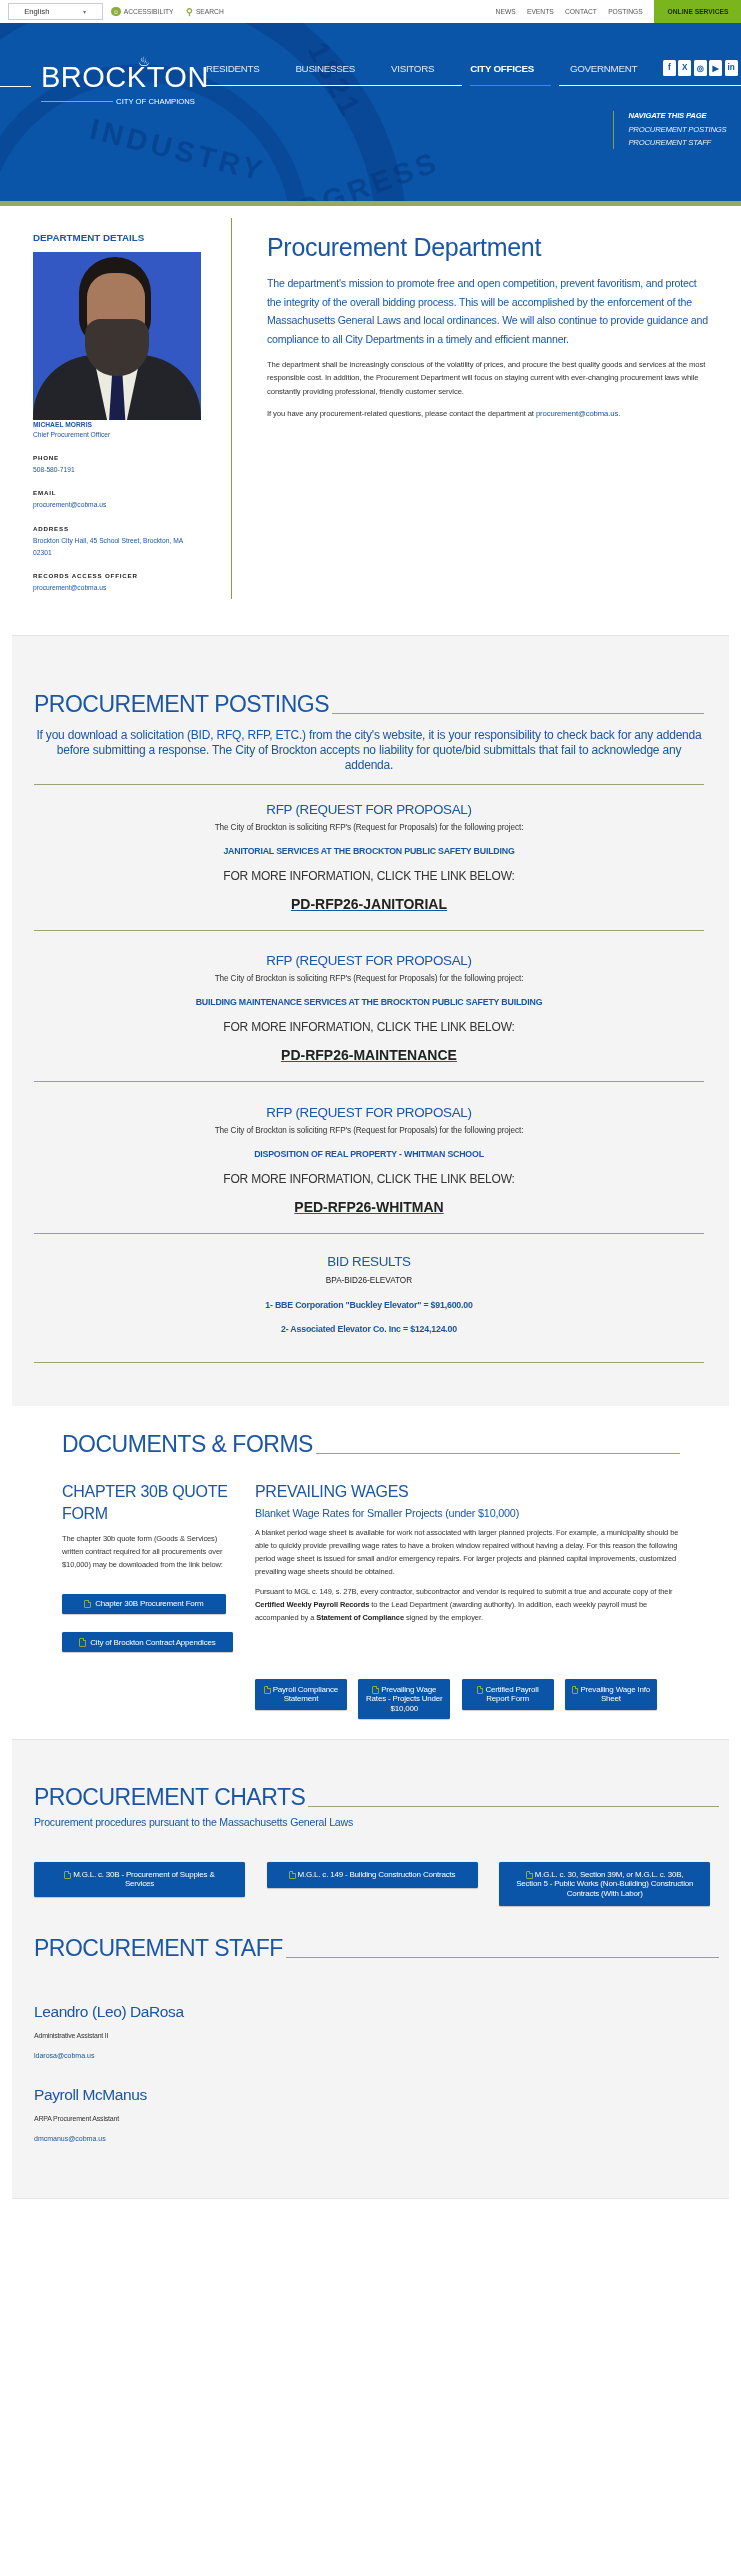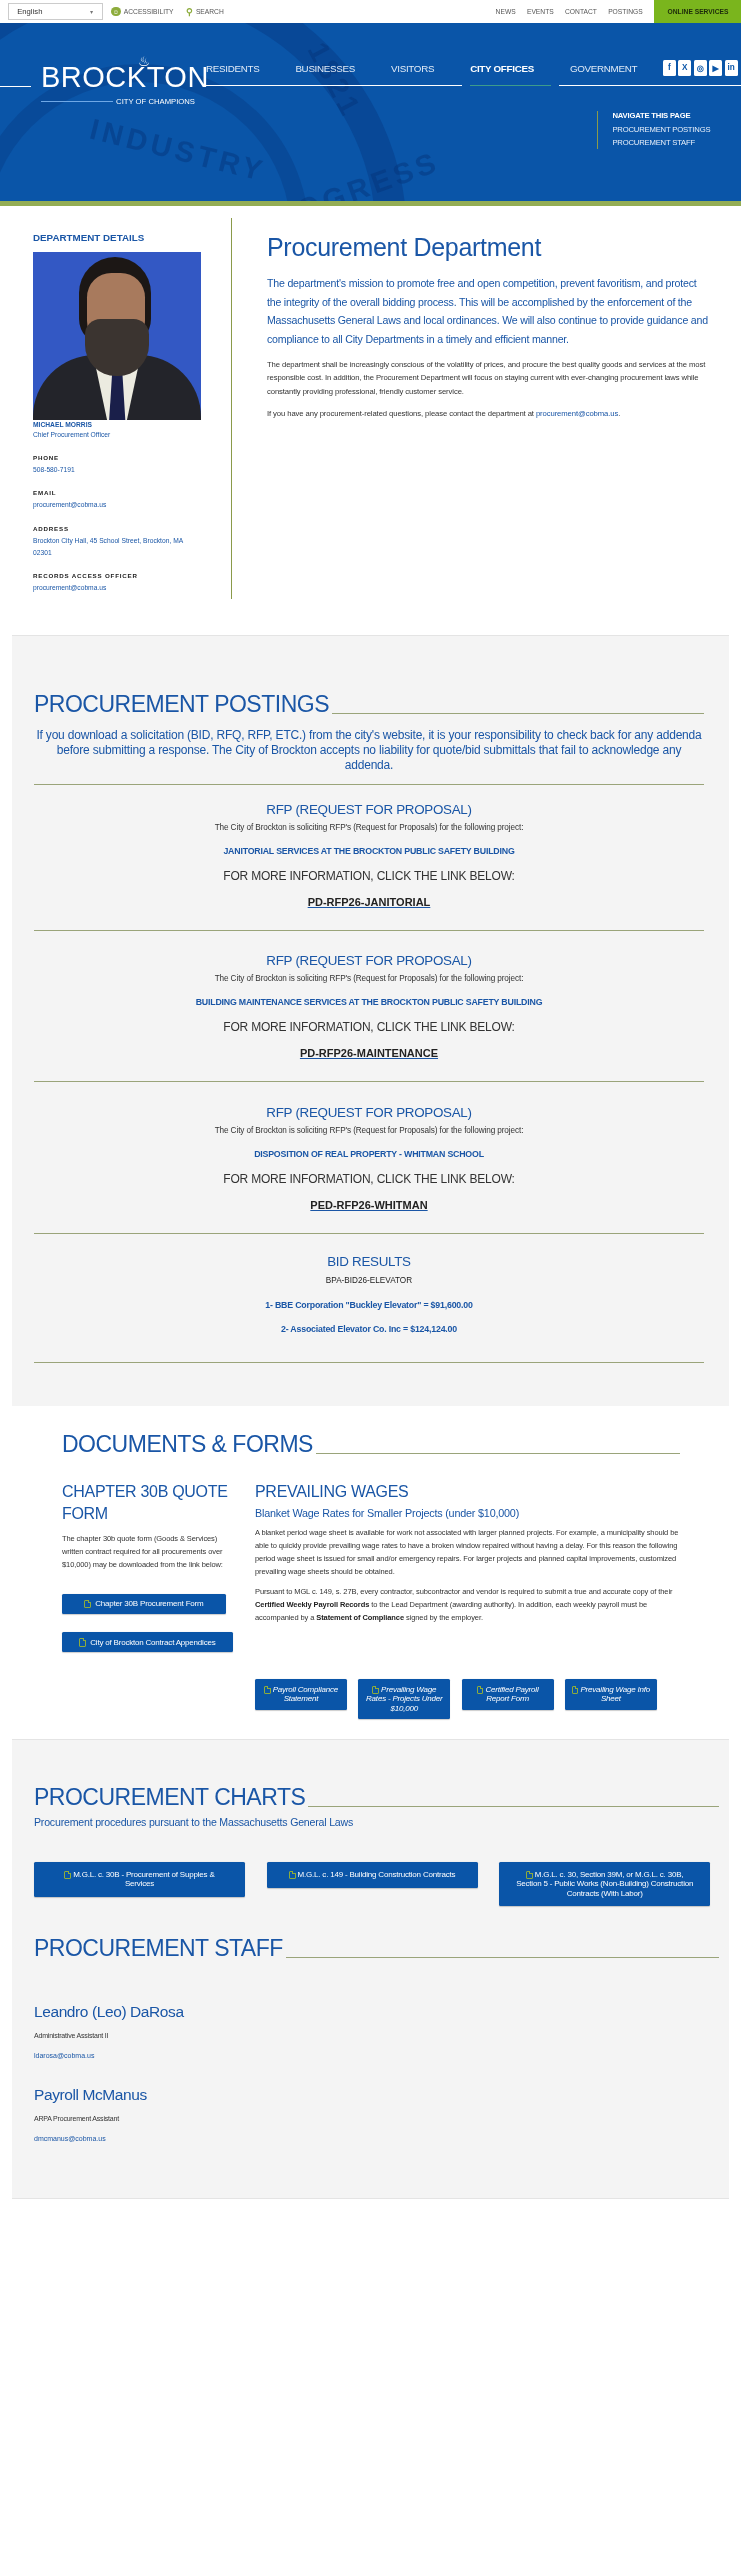--- a/index.html
+++ b/index.html
@@ -2,21 +2,21 @@
 <html style="font-size:8.2px"><head>
 <meta charset="utf-8">
 <style>
   * { box-sizing: border-box; margin: 0; padding: 0; }
   html, body { width: 742px; background: #ffffff; }
   body { font-family: "Liberation Sans", sans-serif; color: #333; height: 2783px; position: relative; }
   a { color: #1a56a6; }
 
   
   .util-bar { height: 23px; background: #fff; display: flex; align-items: center; position: relative; }
-  .lang-select { margin-left: 8.2px; width: 95px; height: 17.5px; border: 0.5px solid #ccc; display: flex; align-items: center; justify-content: space-between; padding: 0 8px; font-size: 7.7px; color: #333; background: #fff; }
+  .lang-select { margin-left: 8.2px; width: 95px; height: 17.5px; border: 0.5px solid #ccc; display: flex; align-items: center; justify-content: space-between; padding: 0 15px; font-size: 7.7px; color: #333; background: #fff; }
   .lang-select .caret { font-size: 5.2px; color: #777; }
   .util-link { display: flex; align-items: center; gap: 3.1px; font-size: 6.7px; color: #555; margin-left: 7.2px; text-transform: uppercase; }
   .util-link .ico-circle { width: 9.3px; height: 9.3px; border-radius: 50%; background: #8dac3c; color: #fff; font-size: 6.2px; display: flex; align-items: center; justify-content: center; font-weight: bold; }
   .util-link .ico-search { color: #8dac3c; font-size: 9.3px; font-weight: bold; }
   .util-right { position: absolute; right: 0; top: 0; height: 23px; display: flex; align-items: center; }
   .util-right .top-link { font-size: 6.7px; color: #555; margin-right: 11.3px; text-transform: uppercase; }
   .online-btn { background: #7ab51d; height: 23px; width: 88px; display: flex; align-items: center; justify-content: center; font-size: 6.7px; font-weight: bold; color: #1d2b0b; text-transform: uppercase; }
 
   
   .hero { position: relative; height: 183px; background: #0a55a8; overflow: hidden; }
@@ -30,21 +30,21 @@
   .logo-sub .line { width: 72px; height: 1px; background: #6fa8e6; }
   .logo-left-line { position: absolute; left: 0; top: 63px; width: 31px; height: 1px; background: #fff; }
   .main-nav { position: absolute; left: 206px; top: 40px; display: flex; }
   .main-nav .nav-item { font-size: 9.8px; color: #e1ebf7; text-transform: uppercase; margin-right: 36px; letter-spacing: -0.3px; }
   .main-nav .nav-item.active { color: #fff; font-weight: bold; }
   .nav-lines { position: absolute; top: 62px; left: 206px; right: 0; height: 1px; }
   .nav-lines .seg { position: absolute; top: 0; height: 1px; background: #fff; }
   .nav-lines .seg.active { background: #3d9b8c; }
   .social { position: absolute; right: 4.1px; top: 37px; display: flex; gap: 2.1px; }
   .social .s-ico { width: 13.4px; height: 15.5px; background: #fff; color: #0a55a8; border-radius: 1.5px; font-size: 8.2px; font-weight: bold; display: flex; align-items: center; justify-content: center; }
-  .page-nav { position: absolute; left: 597px; top: 88px; border-left: 1px solid #8a9a4a; padding-left: 14.4px; height: 38px; }
+  .page-nav { position: absolute; left: 613px; top: 88px; border-left: 1px solid #8a9a4a; padding-left: 14.4px; height: 38px; font-style: italic; }
   .page-nav .title { color: #fff; font-weight: bold; font-size: 7.7px; letter-spacing: -0.2px; margin-bottom: 5.2px; }
   .page-nav .link { color: #eaf1fb; font-size: 7.7px; display: block; margin-bottom: 4.1px; letter-spacing: -0.2px; text-decoration: none; }
   .hero-stripe { position: absolute; left: 0; bottom: 0; height: 5.2px; width: 100%; background: #94ad54; }
 
   
   .dept { position: relative; height: 407px; }
   .dept-left { position: absolute; left: 33px; top: 26px; width: 170px; }
   .dept-heading { color: #1a56a6; font-size: 9.8px; font-weight: bold; margin-bottom: 9.3px; }
   .photo { width: 168px; height: 168px; position: relative; overflow: hidden; background: #3358c4; }
   .photo .face-hair { position: absolute; left: 46px; top: 5.2px; width: 72px; height: 88px; border-radius: 36px 36px 26px 26px; background: #1c1715; }
@@ -69,37 +69,37 @@
   .sec-head h2 { font-size: 23px; font-weight: normal; color: #1a56a6; letter-spacing: -0.5px; line-height: 1; white-space: nowrap; }
   .sec-head .rule { flex: 1; height: 1px; background: #9aa47a; margin-left: 3.1px; margin-bottom: 2.1px; }
   .postings .sec-head { position: absolute; left: 21.6px; top: 57px; width: 670px; }
   .disclaimer { position: absolute; left: 21.6px; top: 92px; width: 670px; text-align: center; color: #1a56a6; font-size: 12px; line-height: 15px; letter-spacing: -0.2px; }
   .hrule { position: absolute; left: 21.6px; width: 670px; height: 1px; background: #9aa47a; }
   .posting { position: absolute; left: 21.6px; width: 670px; text-align: center; }
   .posting .ptitle { color: #1a56a6; font-size: 13.4px; letter-spacing: -0.3px; }
   .posting .pintro { font-size: 8.2px; color: #333; margin-top: 6.2px; letter-spacing: -0.1px; }
   .posting .pproject { font-size: 8.8px; color: #1a56a6; font-weight: bold; margin-top: 13.4px; letter-spacing: -0.2px; }
   .posting .pmore { font-size: 12px; color: #333; margin-top: 13.4px; letter-spacing: -0.2px; }
-  .posting .plink { display: inline-block; font-size: 11px; font-weight: bold; color: #222; margin-top: 13.4px; text-decoration: underline; text-decoration-color: #1a56a6; }
+  .posting .plink { display: inline-block; font-size: 14px; font-weight: bold; color: #222; margin-top: 13.4px; text-decoration: underline; text-decoration-color: #1a56a6; }
   .bid .bcode { font-size: 8.2px; color: #222; margin-top: 7.2px; }
   .bid .bline { font-size: 8.8px; font-weight: bold; color: #1a56a6; margin-top: 14.4px; letter-spacing: -0.2px; }
 
   
   .docs { position: absolute; left: 0; top: 1406px; width: 742px; height: 330px; }
   .docs .sec-head { position: absolute; left: 62px; top: 27px; width: 618px; }
   .doc-col-left { position: absolute; left: 62px; top: 75px; width: 175px; }
   .doc-col-right { position: absolute; left: 255px; top: 75px; width: 433px; }
   .doc-h3 { color: #1a56a6; font-size: 16px; font-weight: normal; line-height: 22px; letter-spacing: -0.3px; }
   .doc-h4 { color: #1a56a6; font-size: 10.8px; font-weight: normal; margin-top: 4.1px; letter-spacing: -0.2px; }
   .doc-p { font-size: 7.5px; color: #333; line-height: 13px; margin-top: 7.2px; letter-spacing: -0.1px; }
   .doc-p b { color: #222; }
   .btn-blue { display: flex; align-items: center; justify-content: center; text-align: center; gap: 4.1px; background: #0a55a8; color: #fff; border-radius: 1.5px; font-size: 8px; line-height: 9.3px; padding: 5.2px 7.2px; box-shadow: 0 0.5px 1px rgba(0,0,0,0.2); cursor: pointer; letter-spacing: -0.2px; }
   .pdf-ico { display: inline-block; width: 6.7px; height: 8.8px; border: 1px solid #8dac3c; border-radius: 1px; position: relative; flex: none; vertical-align: middle; }
   .pdf-ico::after { content: ""; position: absolute; right: -1px; top: -1px; width: 2.6px; height: 2.6px; background: #0a55a8; border-left: 1px solid #8dac3c; border-bottom: 1px solid #8dac3c; }
-  .wage-btns { position: absolute; left: 0; top: 198px; display: flex; gap: 11.3px; align-items: flex-start; font-style: italic; }
+  .wage-btns { position: absolute; left: 0; top: 198px; display: flex; gap: 11.3px; align-items: flex-start; }
   .wage-btns .btn-blue { width: 92px; flex-direction: column; gap: 0; padding: 6.2px 5.2px; }
 
   
   .charts { position: absolute; left: 12.4px; top: 1739px; width: 717px; height: 460px; background: #f4f4f4; border-top: 0.5px solid #e4e4e4; border-bottom: 1px solid #e4e4e4; }
   .charts .sec-head.c1 { position: absolute; left: 21.6px; top: 46px; width: 685px; }
   .charts .subtitle { position: absolute; left: 21.6px; top: 76px; font-size: 10.6px; color: #1a56a6; letter-spacing: -0.2px; }
   .chart-btns { position: absolute; left: 21.6px; top: 122px; display: flex; gap: 21.6px; align-items: flex-start; justify-content: center; }
   .chart-btns .btn-blue { width: 211px; padding: 8.2px 15.5px; }
   .charts .sec-head.c2 { position: absolute; left: 21.6px; top: 197px; width: 685px; }
   .staff { position: absolute; left: 21.6px; }

